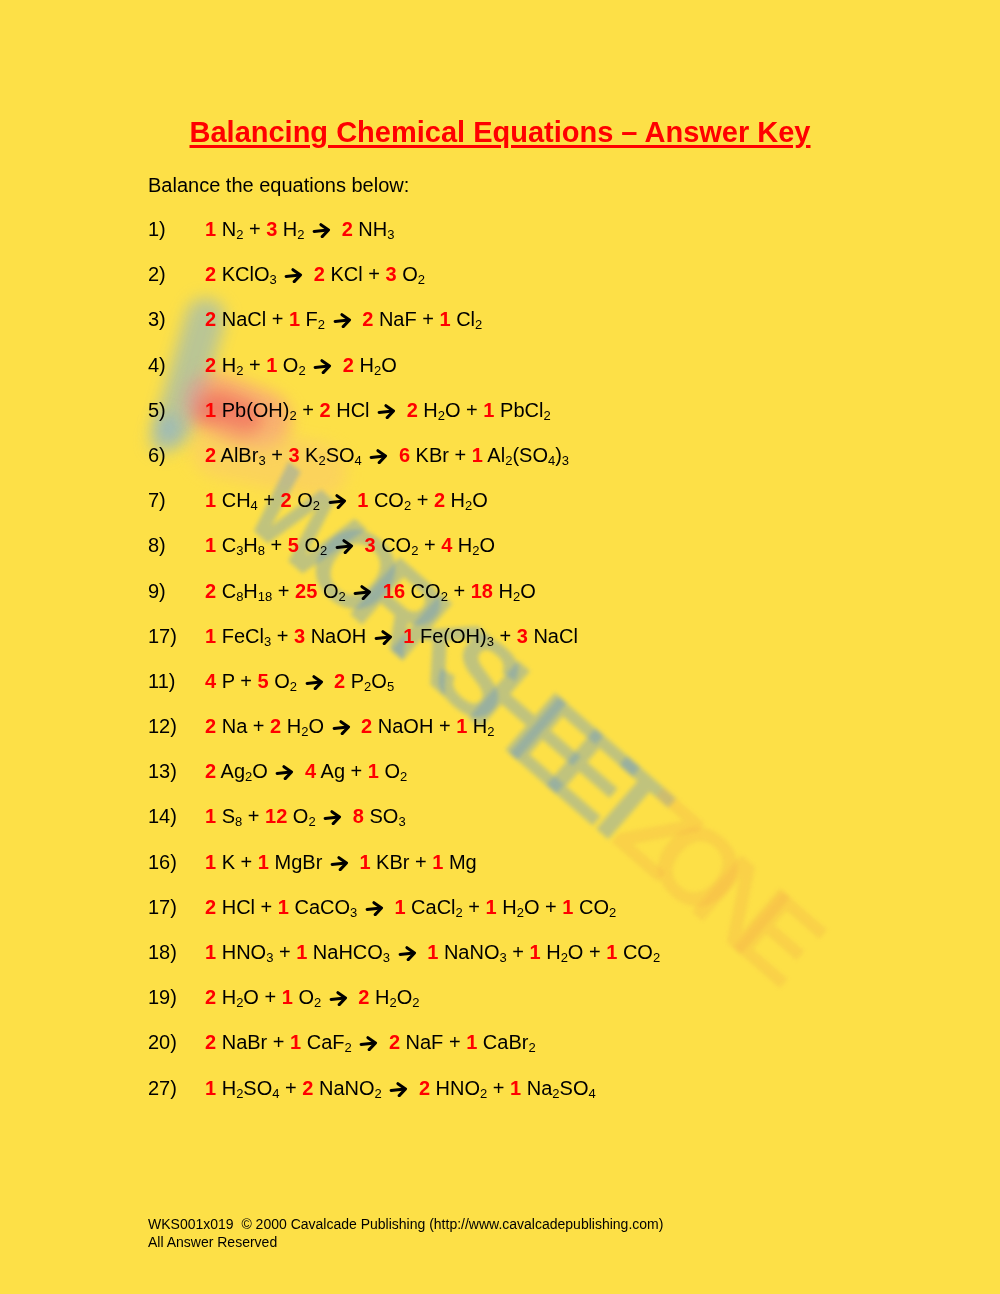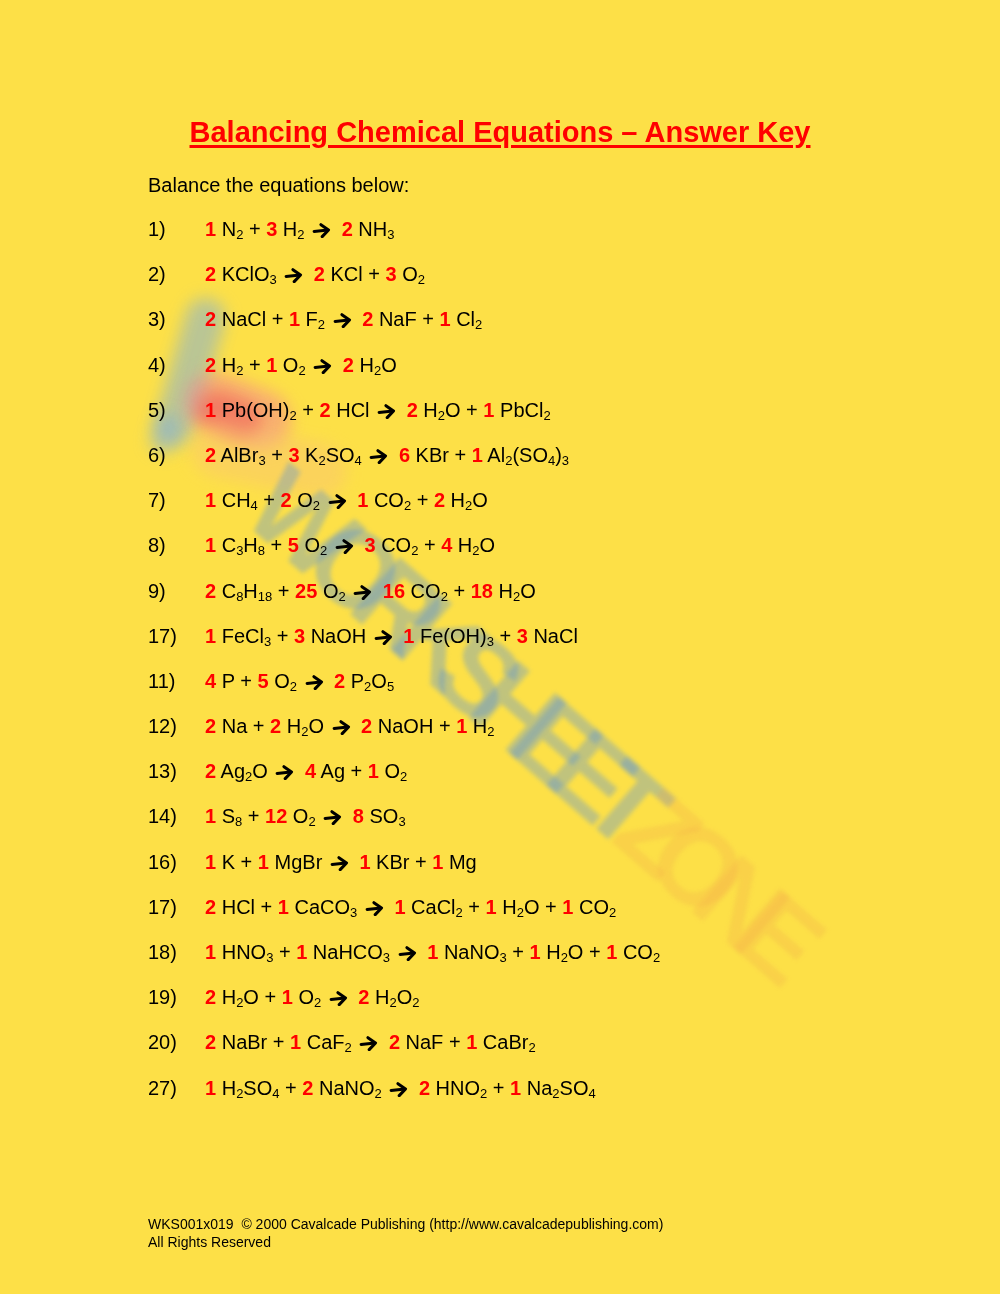--- a/index.html
+++ b/index.html
@@ -253,17 +253,17 @@
                 <g fill="none" stroke="#000" stroke-width="3" stroke-linecap="round" stroke-linejoin="round" transform="rotate(-6 11 8)">
                   <path d="M2 8.5 H13.5"></path>
                   <path d="M9.5 2.5 L16.5 8.5 L9.5 14.5"></path>
                 </g>
               </svg></span> <span class="coef">2</span> HNO<sub>2</sub> + <span class="coef">1</span> Na<sub>2</sub>SO<sub>4</sub></span>
         </div>
       </div>
 
     <div class="footer">
       <span class="footer-left">WKS001x019  © 2000 Cavalcade Publishing (http://www.cavalcadepublishing.com)</span>
-      <span class="footer-right">All Rights Reserved</span>
+      <span class="footer-right">All Answer Reserved</span>
     </div>
   </div>
 
 </div>
 
 </body></html>

